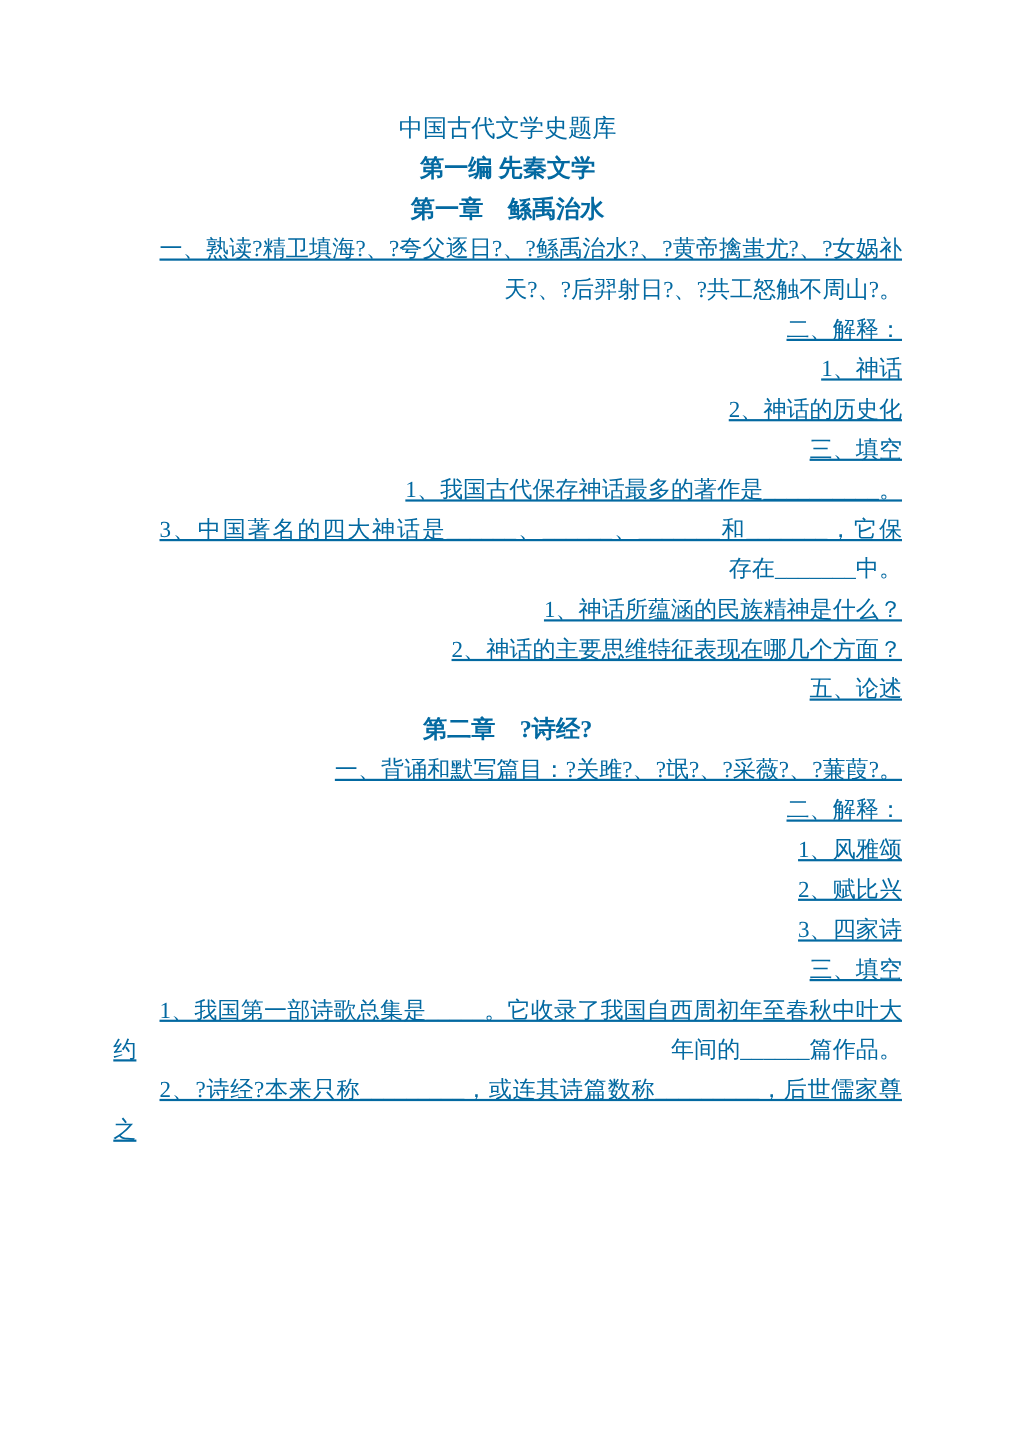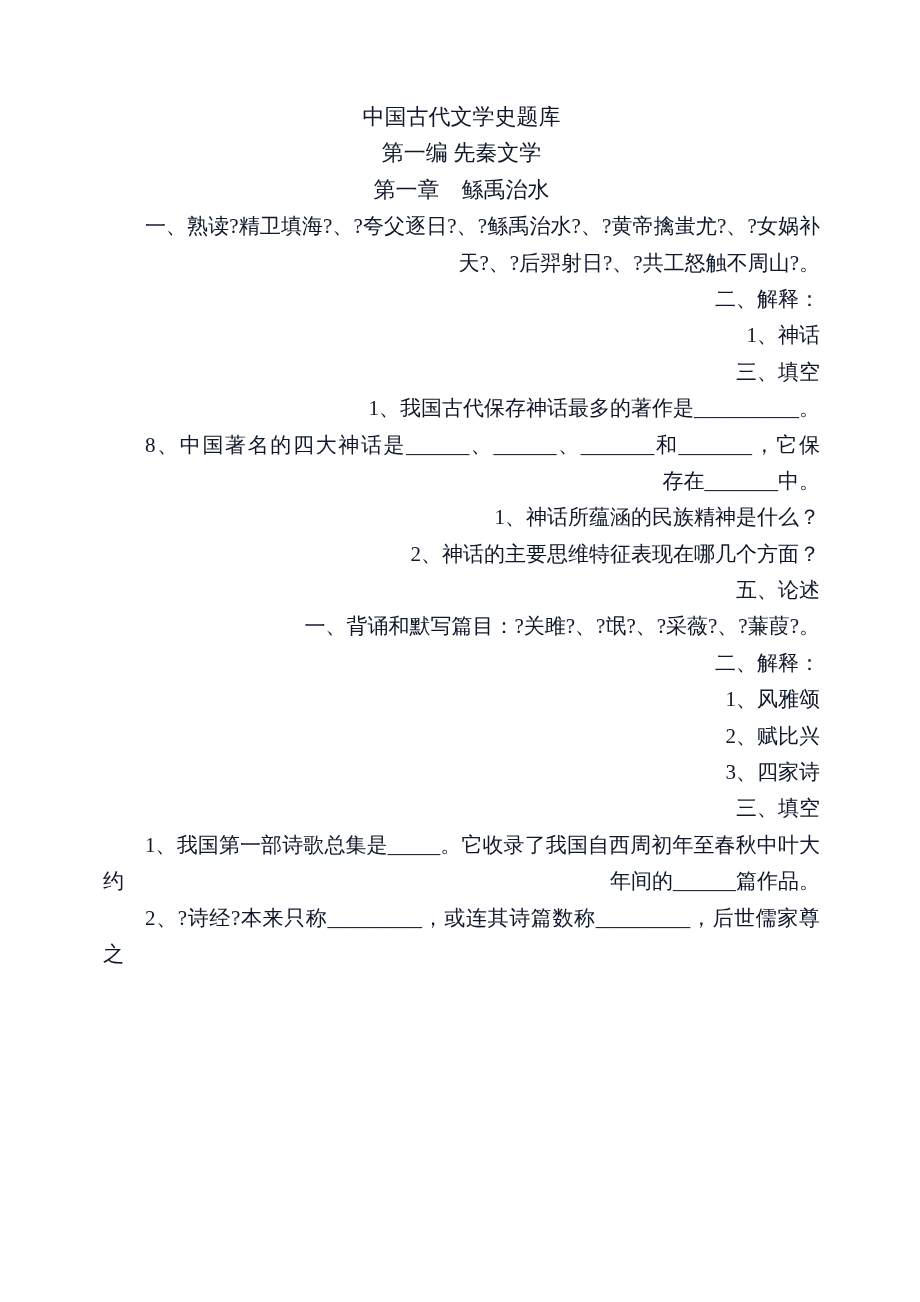--- a/index.html
+++ b/index.html
@@ -12,66 +12,69 @@
     background: #ffffff;
     overflow: hidden;
     font-family: "Liberation Serif", "DejaVu Serif", serif;
   }
   .page {
     box-sizing: border-box;
     width: 920px;
     height: 1302px;
     padding: 99px 100px 0 103px;
     background: #ffffff;
-    color: #0f172a;
+    color: #0369a1;
   }
   .line {
     font-size: 21px;
     line-height: 36.4px;
     height: 36.4px;
     white-space: normal;
     text-align: right;
   }
   .line.center {
     text-align: center;
   }
   .line.title {
     font-size: 22px;
   }
   .line.heading {
     font-size: 22px;
-    font-weight: normal;
+    font-weight: bold;
   }
   .line.indent {
     text-indent: 2em;
+    text-decoration: underline;
   }
   
   .line.flush {
     text-align: justify;
     text-align-last: justify;
   }
 </style>
 </head>
 <body>
 
 <div class="page">
     <div class="line title center">中国古代文学史题库</div>
     <div class="line heading center">第一编 先秦文学</div>
     <div class="line heading center">第一章　鲧禹治水</div>
     <div class="line body indent flush">一、熟读?精卫填海?、?夸父逐日?、?鲧禹治水?、?黄帝擒蚩尤?、?女娲补</div>
     <div class="line body">天?、?后羿射日?、?共工怒触不周山?。</div>
     <div class="line body indent">二、解释：</div>
     <div class="line body indent">1、神话</div>
+    <div class="line body indent">2、神话的历史化</div>
     <div class="line body indent">三、填空</div>
     <div class="line body indent">1、我国古代保存神话最多的著作是__________。</div>
-    <div class="line body indent flush">8、中国著名的四大神话是______、______、_______和_______，它保</div>
+    <div class="line body indent flush">3、中国著名的四大神话是______、______、_______和_______，它保</div>
     <div class="line body">存在_______中。</div>
     <div class="line body indent">1、神话所蕴涵的民族精神是什么？</div>
     <div class="line body indent">2、神话的主要思维特征表现在哪几个方面？</div>
     <div class="line body indent">五、论述</div>
+    <div class="line heading center">第二章　?诗经?</div>
     <div class="line body indent">一、背诵和默写篇目：?关雎?、?氓?、?采薇?、?蒹葭?。</div>
     <div class="line body indent">二、解释：</div>
     <div class="line body indent">1、风雅颂</div>
     <div class="line body indent">2、赋比兴</div>
     <div class="line body indent">3、四家诗</div>
     <div class="line body indent">三、填空</div>
     <div class="line body indent flush">1、我国第一部诗歌总集是_____。它收录了我国自西周初年至春秋中叶大约</div>
     <div class="line body">年间的______篇作品。</div>
     <div class="line body indent flush">2、?诗经?本来只称_________，或连其诗篇数称_________，后世儒家尊之</div>
   </div>

